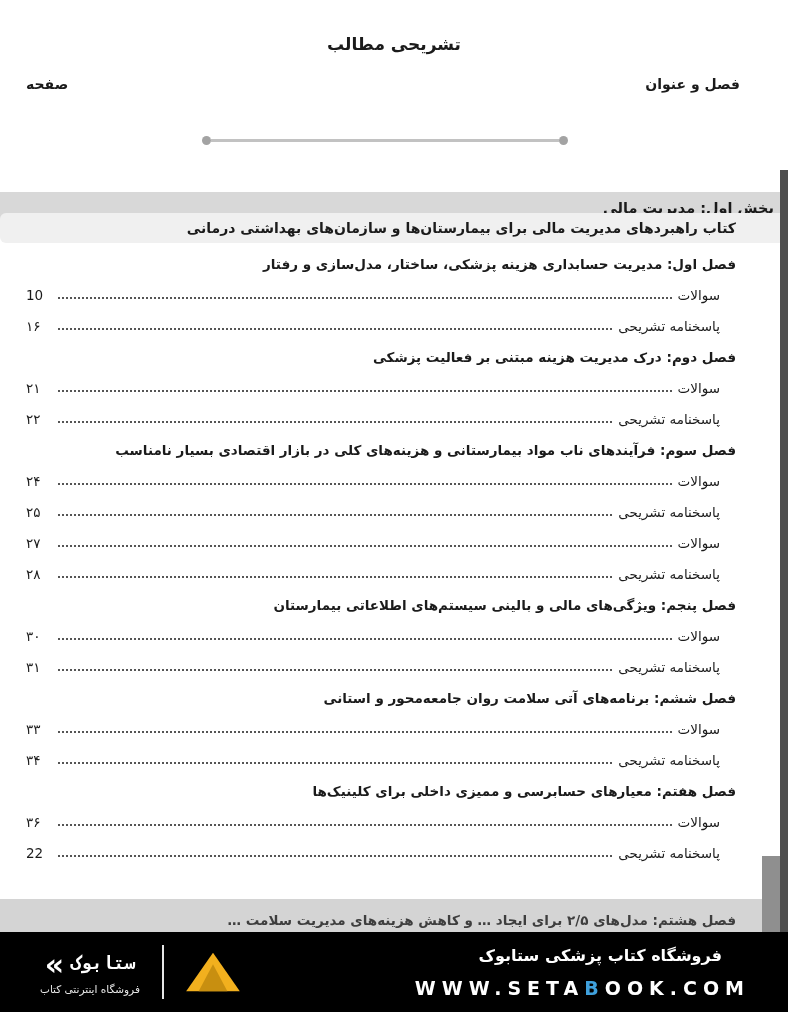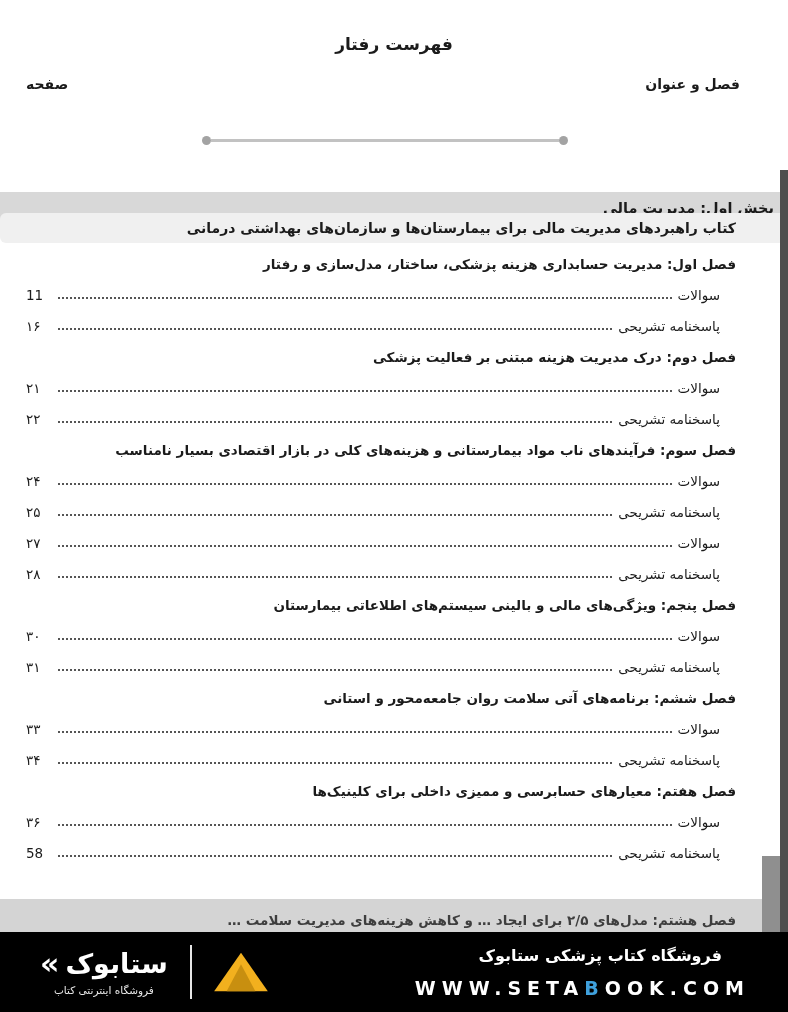--- a/index.html
+++ b/index.html
@@ -61,36 +61,36 @@
 
   .footer {
     position:absolute; left:0; right:0; top:932px; height:80px;
     background:#000; z-index:10;
     display:flex; align-items:center; direction:ltr;
     padding:0 38px 0 40px; color:#fff;
   }
   .logo-block { display:flex; flex-direction:column; align-items:center; }
   .logo-line { display:flex; align-items:center; direction:ltr; }
   .logo-chevron { font-size:30px; font-weight:bold; line-height:1; margin-right:6px; }
-  .logo-text { font-size:27px; font-weight:bold; line-height:1.2; direction:rtl; }
+  .logo-text { font-size:18px; font-weight:bold; line-height:1.2; direction:rtl;font-family:Liberation Mono, monospace; }
   .logo-subtitle { font-size:10.5px; margin-top:3px; color:#e8e8e8; direction:rtl; }
 
   .footer-divider { width:2px; height:54px; background:#ffffff; margin:0 20px 0 22px; opacity:.9; }
 
   .store-block { margin-left:auto; text-align:right; }
   .store-title { direction:rtl; font-size:16px; font-weight:bold; margin-right:28px; margin-bottom:12px; }
   .website { direction:ltr; font-size:19px; font-weight:bold; letter-spacing:6px; white-space:nowrap; }
   .website .hl { color:#3fa0dc; }
 </style>
 </head>
 <body>
 
 <div class="page">
 
-  <div class="toc-title">فهرست رفتار</div>
+  <div class="toc-title">تشریحی مطالب</div>
 
   <div class="header-row">
     <span>فصل و عنوان</span>
     <span>صفحه</span>
   </div>
 
   <div class="divider">
     <span class="dot"></span>
     <span class="line"></span>
     <span class="dot"></span>
@@ -98,21 +98,21 @@
 
   <div class="section-band">بخش اول: مدیریت مالی</div>
   <div class="book-band">کتاب راهبردهای مدیریت مالی برای بیمارستان‌ها و سازمان‌های بهداشتی درمانی</div>
 
   <div class="toc-list">
 
     <div class="toc-row chapter">فصل اول: مدیریت حسابداری هزینه پزشکی، ساختار، مدل‌سازی و رفتار</div>
     <div class="toc-row entry">
       <span>سوالات</span>
       <span class="leader"></span>
-      <span class="pagenum">11</span>
+      <span class="pagenum">10</span>
     </div>
     <div class="toc-row entry">
       <span>پاسخنامه تشریحی</span>
       <span class="leader"></span>
       <span class="pagenum">۱۶</span>
     </div>
 
     <div class="toc-row chapter">فصل دوم: درک مدیریت هزینه مبتنی بر فعالیت پزشکی</div>
     <div class="toc-row entry">
       <span>سوالات</span>
@@ -174,21 +174,21 @@
 
     <div class="toc-row chapter">فصل هفتم: معیارهای حسابرسی و ممیزی داخلی برای کلینیک‌ها</div>
     <div class="toc-row entry">
       <span>سوالات</span>
       <span class="leader"></span>
       <span class="pagenum">۳۶</span>
     </div>
     <div class="toc-row entry">
       <span>پاسخنامه تشریحی</span>
       <span class="leader"></span>
-      <span class="pagenum">58</span>
+      <span class="pagenum">22</span>
     </div>
 
   </div>
 
   <div class="clipped-band">فصل هشتم: مدل‌های ۲/۵ برای ایجاد … و کاهش هزینه‌های مدیریت سلامت …</div>
 
 </div>
 
 <div class="scrollbar-bottom-block"></div>
 <div class="scrollbar-thumb"></div>

